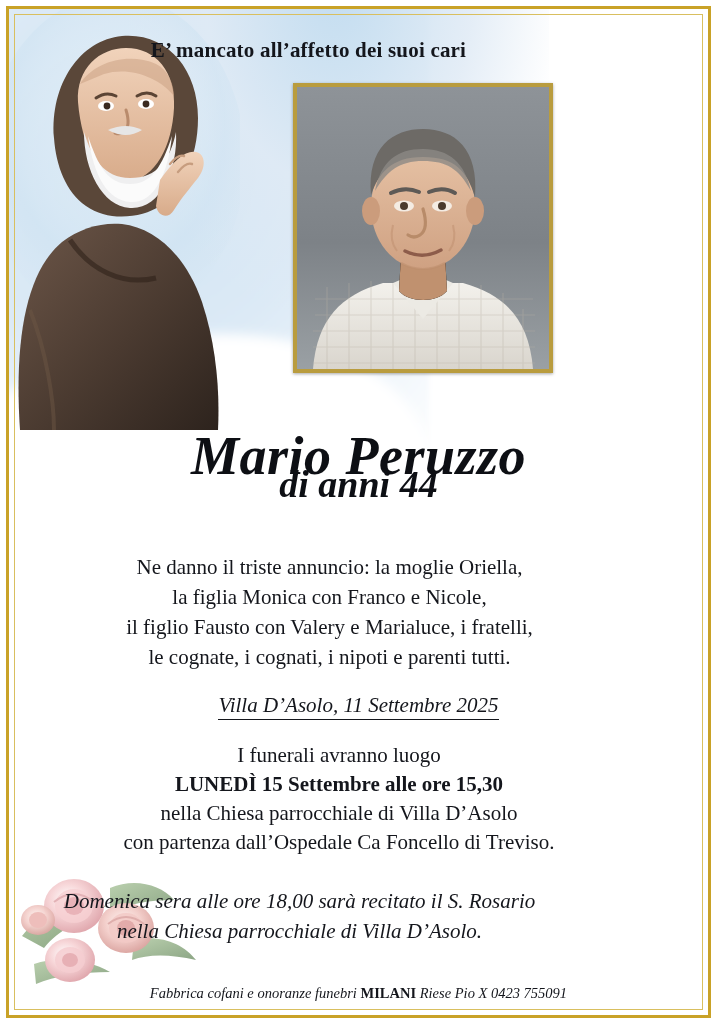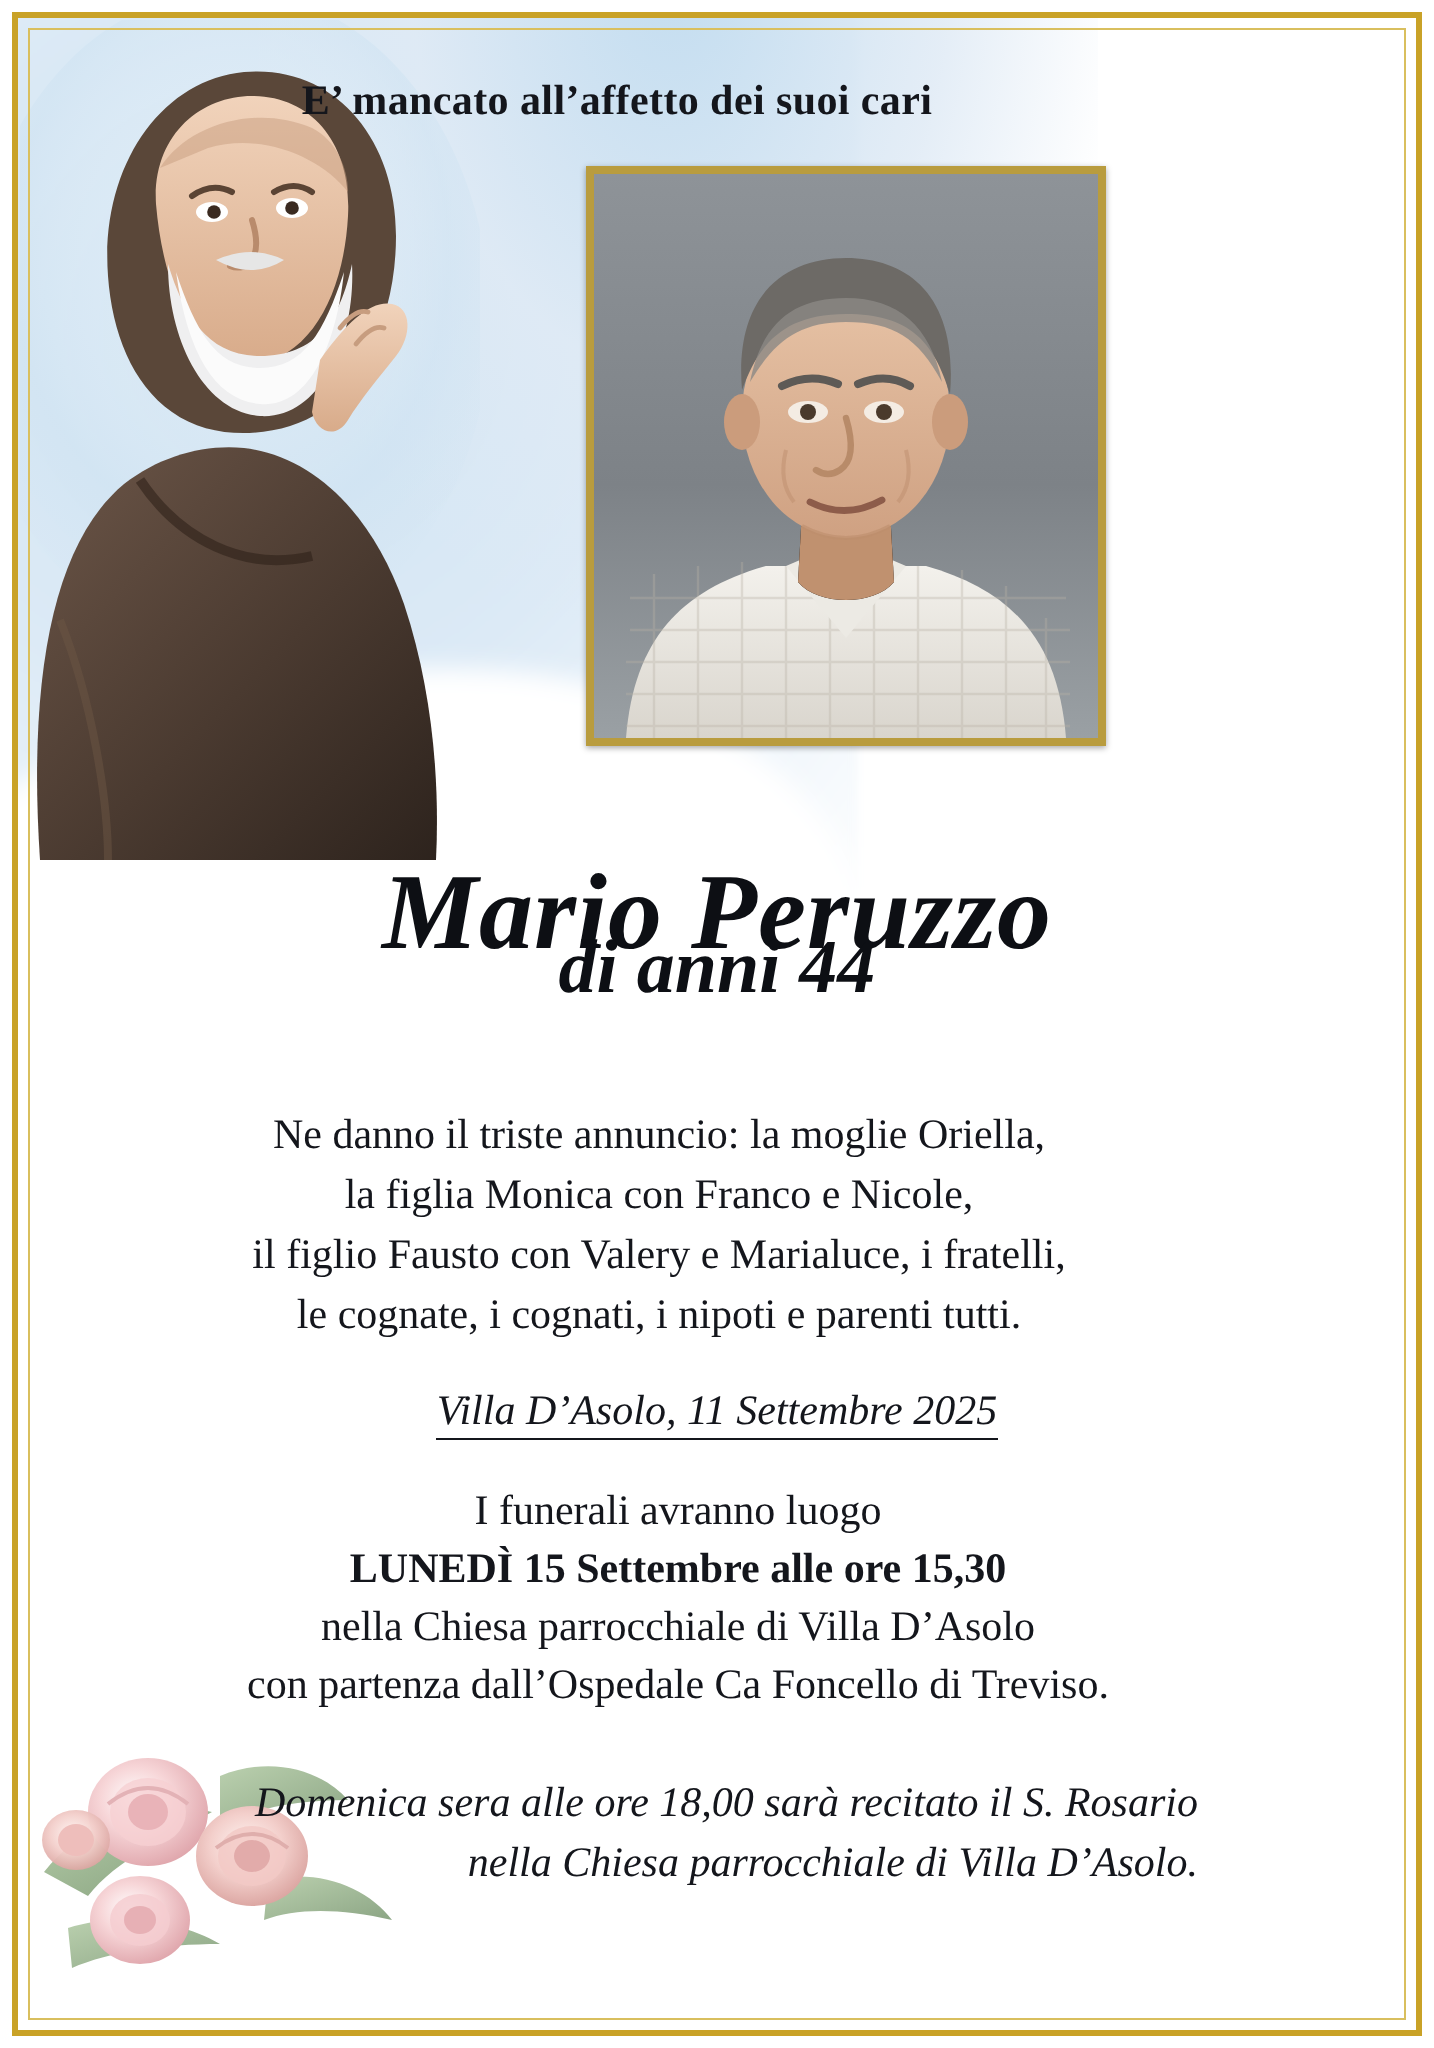--- a/index.html
+++ b/index.html
@@ -203,21 +203,20 @@
 
   .rosary {
     position: absolute;
     left: 0;
     top: 886px;
     width: 599px;
     font-size: 21px;
     line-height: 30px;
     font-style: italic;
     color: #14161c;
-    text-align: right;
   }
 
   .footer {
     position: absolute;
     left: 0;
     bottom: 22px;
     width: 717px;
     font-size: 14.5px;
     font-style: italic;
     color: #14161c;
@@ -424,15 +423,18 @@
       <div class="bold">LUNEDÌ 15 Settembre alle ore 15,30</div>
       <div>nella Chiesa parrocchiale di Villa D’Asolo</div>
       <div>con partenza dall’Ospedale Ca Foncello di Treviso.</div>
     </div>
 
     <div class="rosary">
       <div>Domenica sera alle ore 18,00 sarà recitato il S. Rosario</div>
       <div>nella Chiesa parrocchiale di Villa D’Asolo.</div>
     </div>
 
+    <div class="footer">
+      <span>Fabbrica cofani e onoranze funebri </span><span class="strong">MILANI</span><span> Riese Pio X  0423 755091</span>
+    </div>
 
   </div>
 </div>
 
 </body></html>

